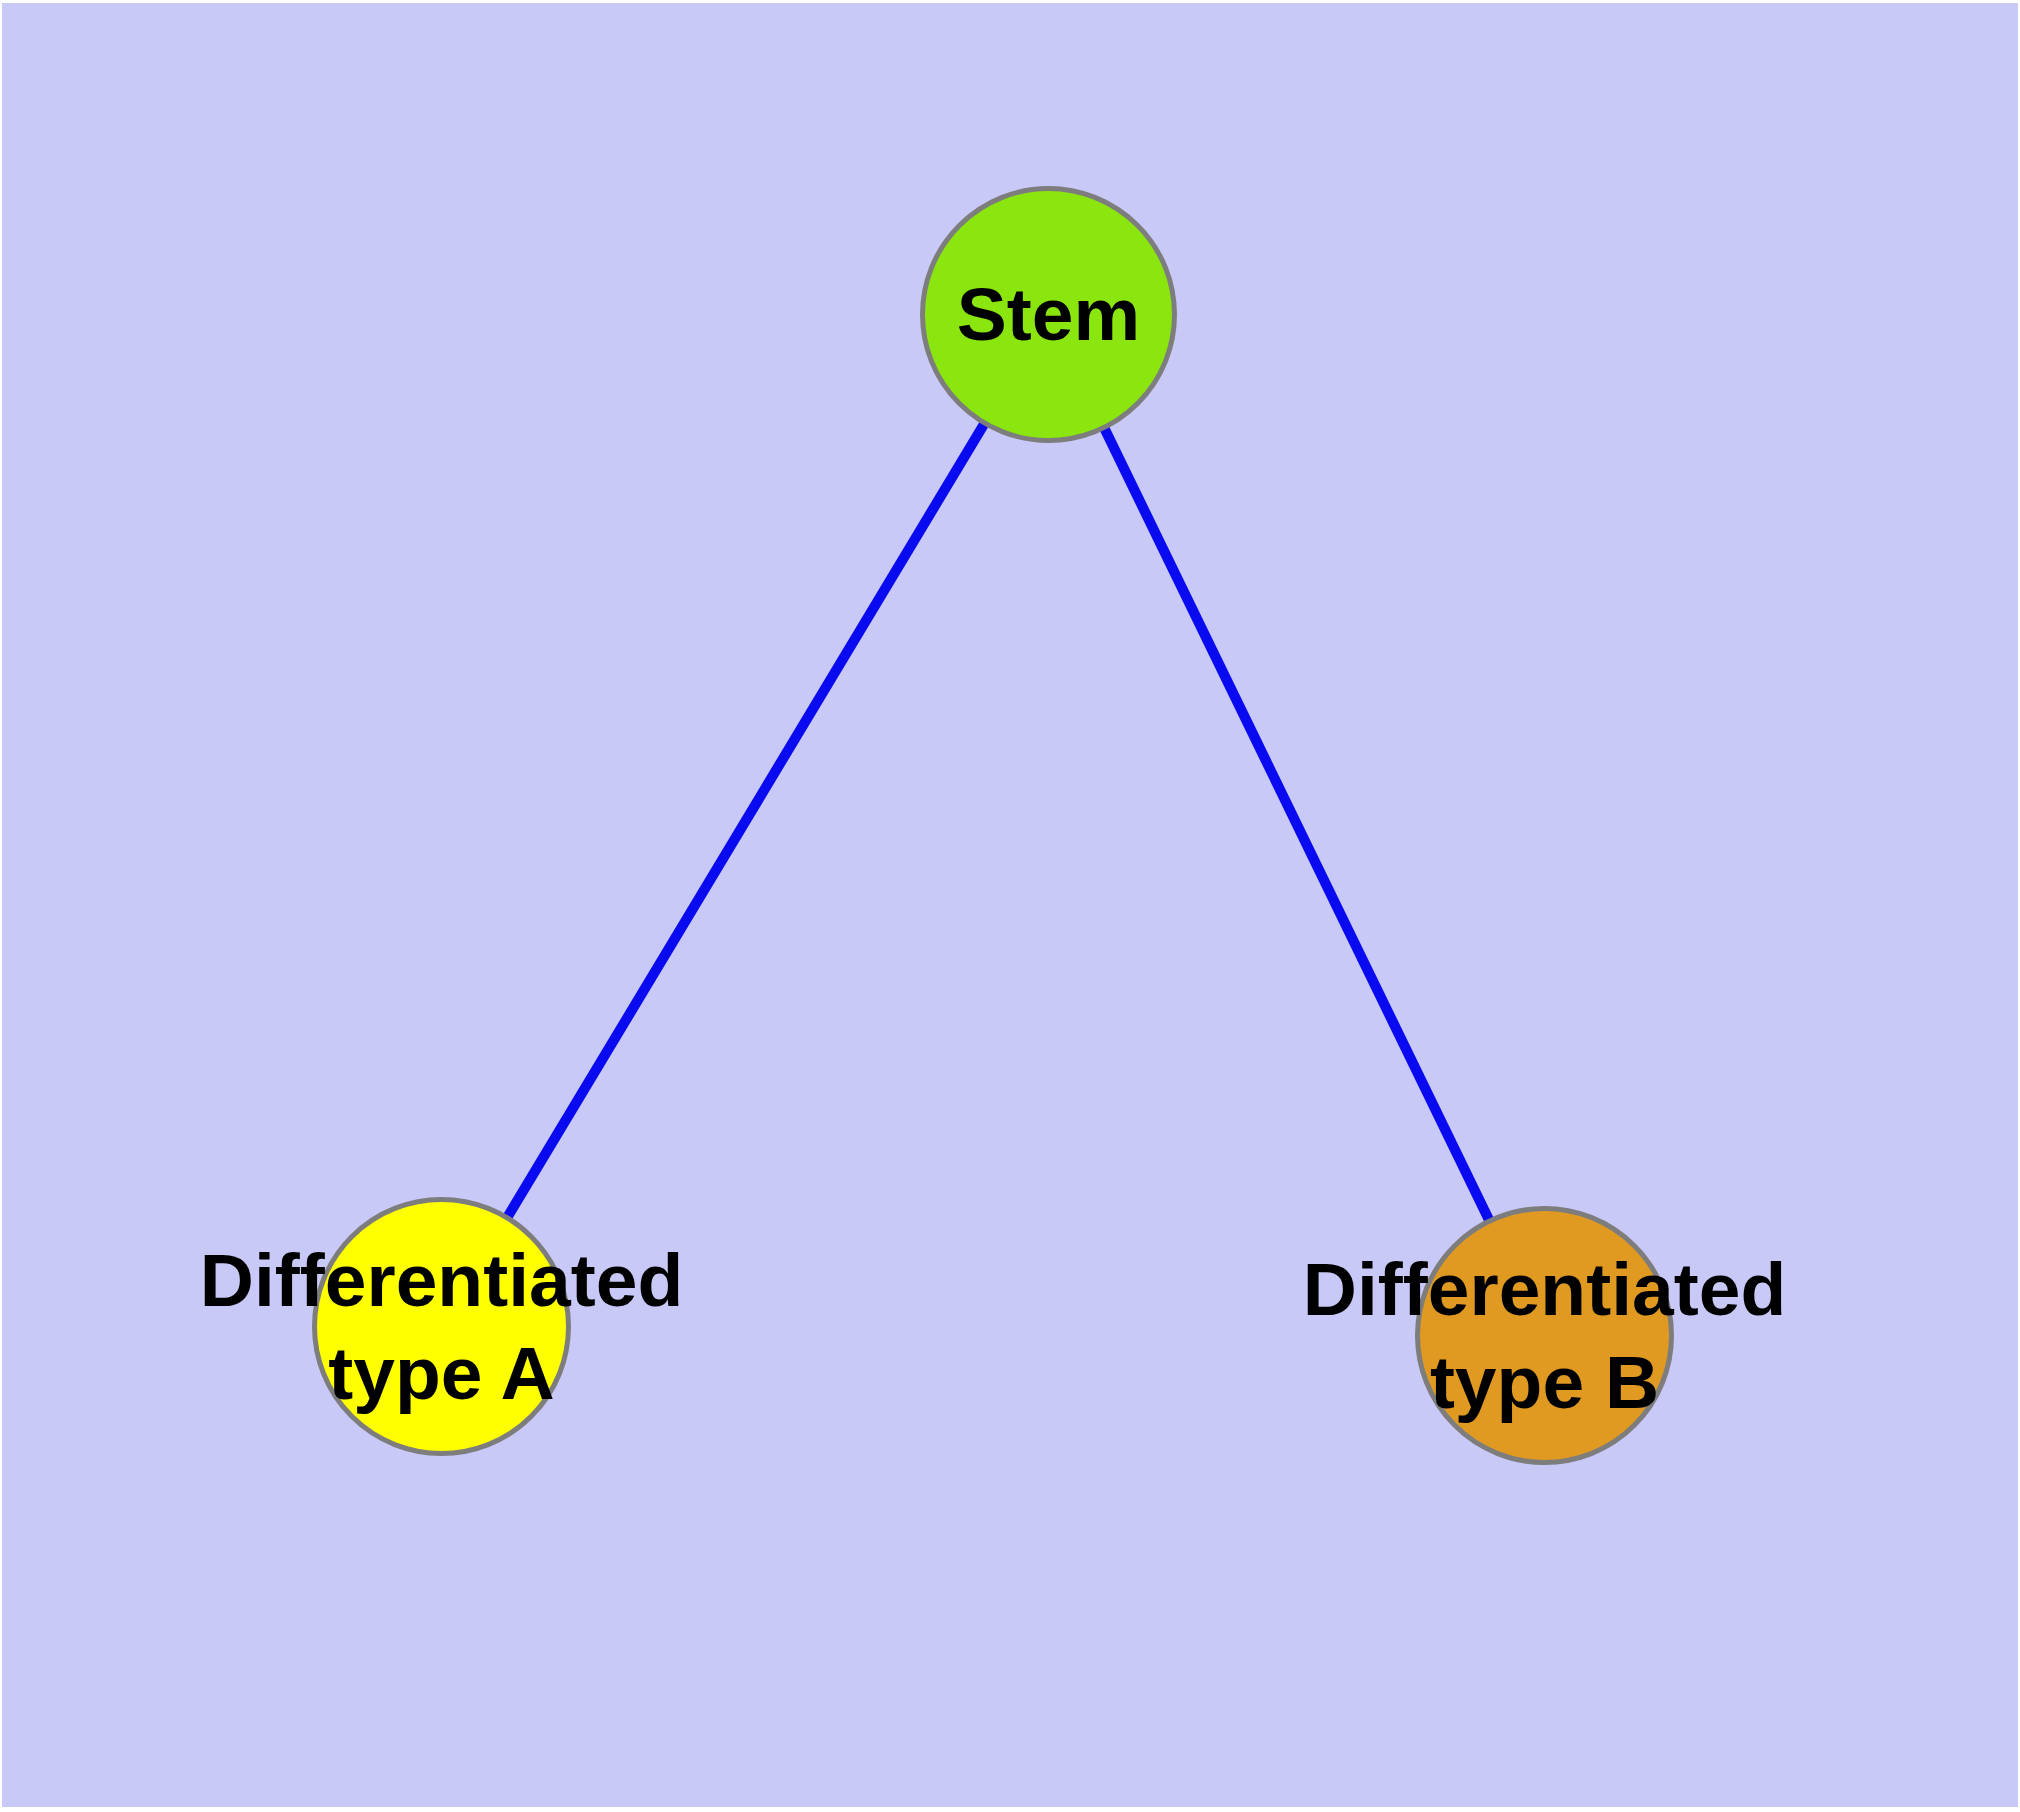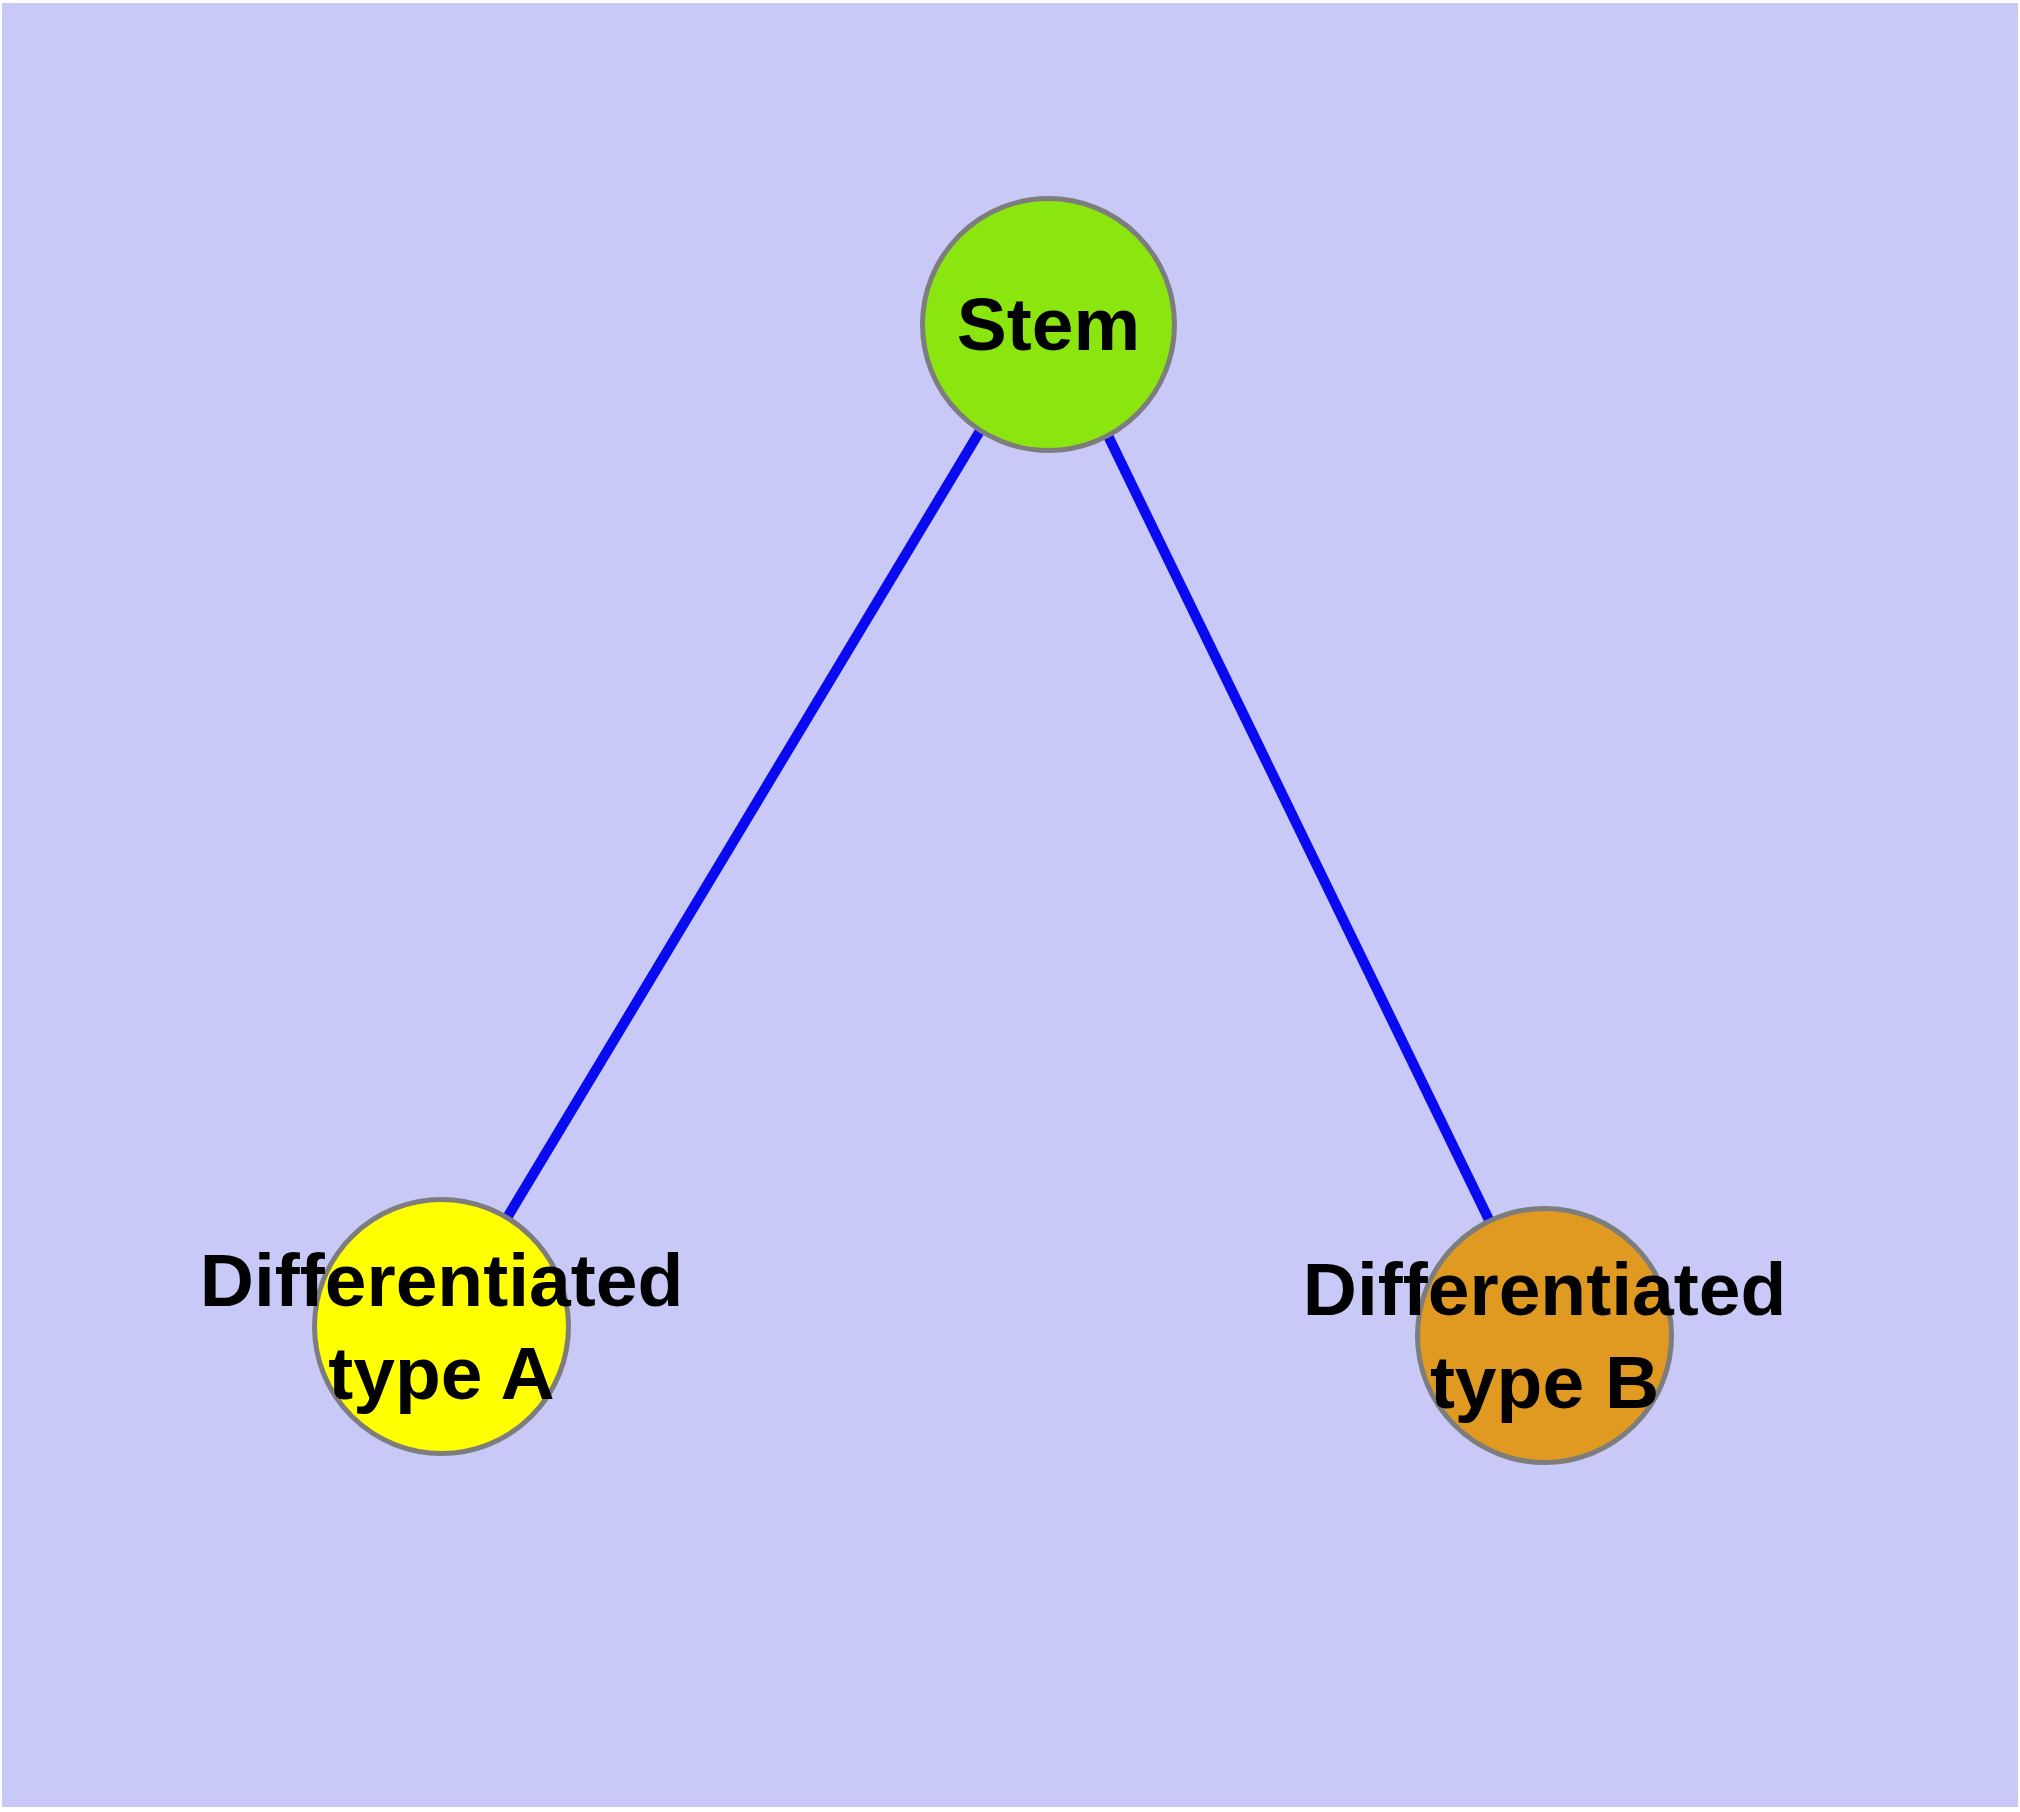--- a/index.html
+++ b/index.html
@@ -56,21 +56,21 @@
 <body>
 
 <div class="page">
   <div class="canvas" id="canvas" style="background: rgb(201, 201, 248);"></div>
 
   <svg class="edges-layer" id="edges-layer" xmlns="http://www.w3.org/2000/svg" viewBox="0 0 2384 2138">
       <line x1="1238" y1="372" x2="521" y2="1565" stroke="#0A0AF0" stroke-width="12"></line>
       <line x1="1238" y1="372" x2="1823" y2="1576" stroke="#0A0AF0" stroke-width="12"></line>
     </svg>
 
-  <div class="node" id="node-stem" style="left: 920px; top: 196px; width: 247px; height: 247px; background: rgb(138, 230, 14); border-color: rgb(125, 125, 125); border-width: 5.1px;">
+  <div class="node" id="node-stem" style="left: 920px; top: 186px; width: 247px; height: 247px; background: rgb(138, 230, 14); border-color: rgb(125, 125, 125); border-width: 5.1px;">
     <div class="node-label">Stem</div>
   </div>
 
   <div class="node" id="node-typeA" style="left: 312px; top: 1197px; width: 249px; height: 249px; background: rgb(255, 255, 0); border-color: rgb(125, 125, 125); border-width: 5.1px;">
     <div class="node-label">Differentiated
 type A</div>
   </div>
 
   <div class="node" id="node-typeB" style="left: 1415px; top: 1206px; width: 249px; height: 249px; background: rgb(224, 154, 34); border-color: rgb(125, 125, 125); border-width: 5.1px;">
     <div class="node-label">Differentiated

